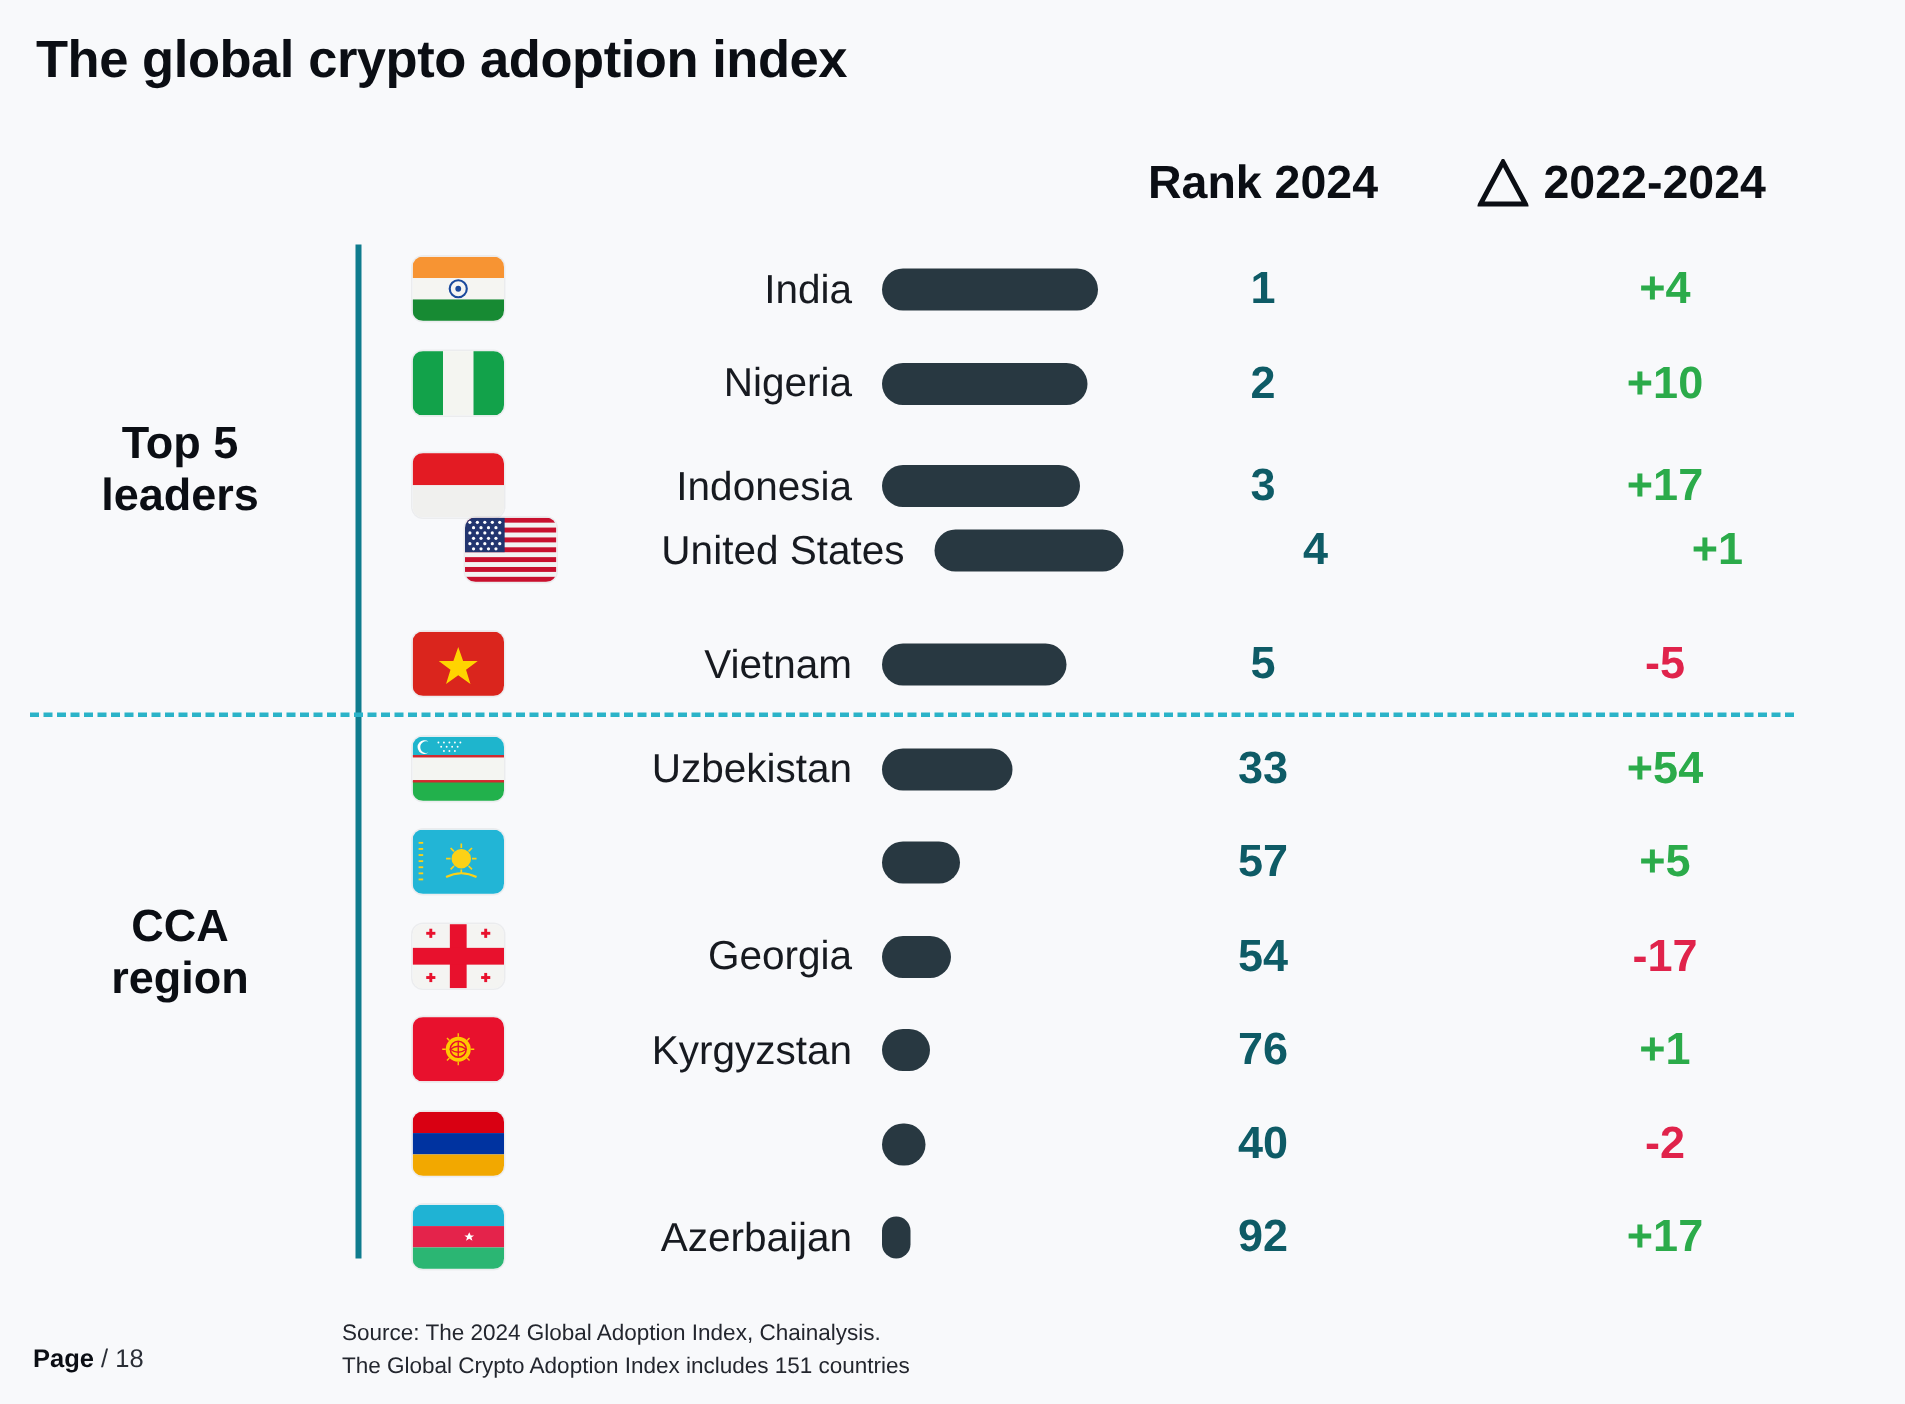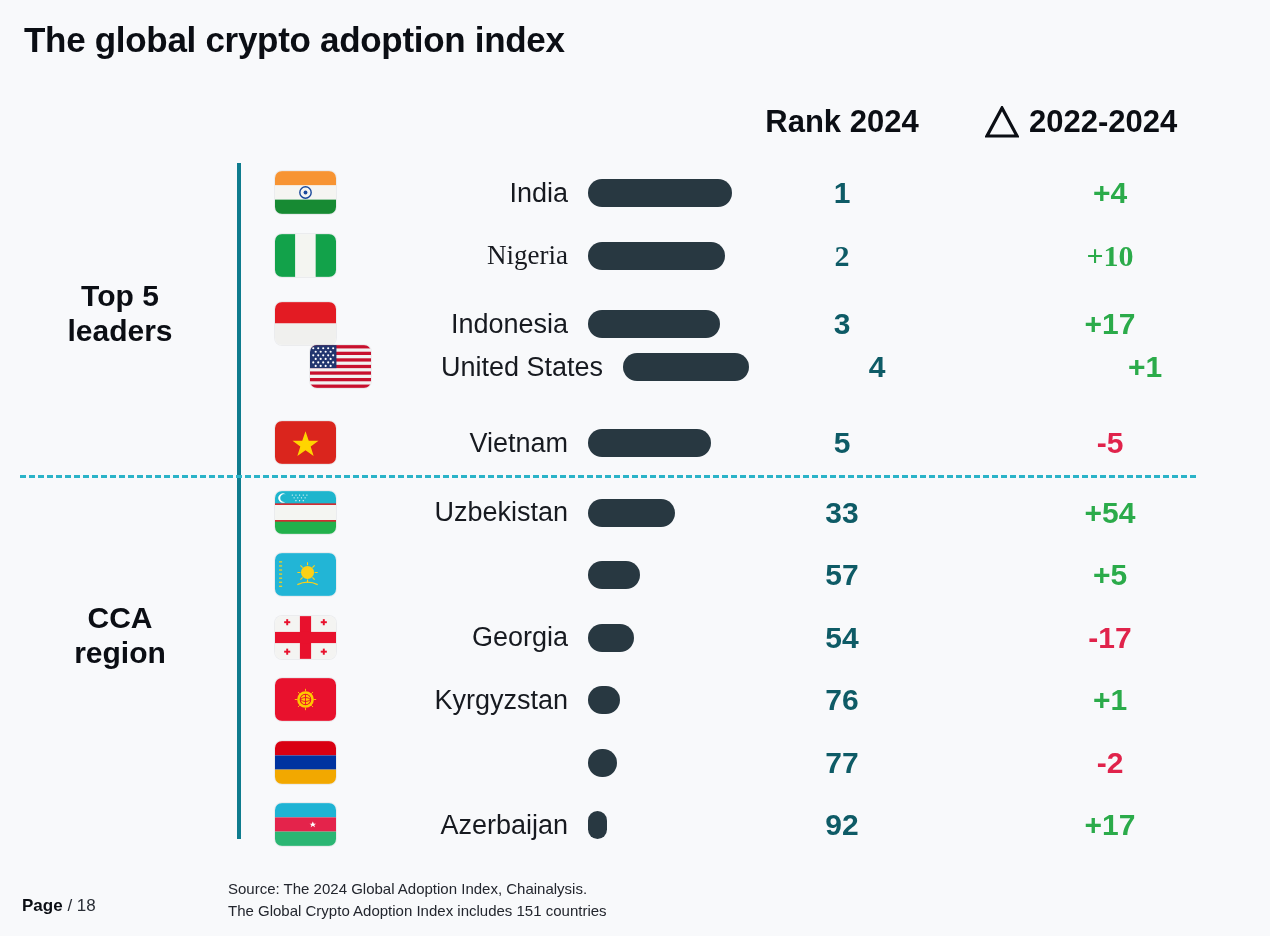--- a/index.html
+++ b/index.html
@@ -148,21 +148,21 @@
           <circle cx="30" cy="21" r="1.9" fill="#1b4a9c"></circle>
         </svg>
       </div>
       <div class="cname">India</div>
       <div class="bar-track">
         <div class="bar" style="width: 144px;"></div>
       </div>
       <div class="rank">1</div>
       <div class="delta up">+4</div>
     </div>
-    <div class="row" style="top: 224.5px; font-family: Liberation Serif, serif;">
+    <div class="row" style="top: 224.5px;">
       <div class="flag">
         <svg viewBox="0 0 60 42">
           <rect width="20" height="42" fill="#12a24a"></rect>
           <rect x="20" width="20" height="42" fill="#f4f5f1"></rect>
           <rect x="40" width="20" height="42" fill="#12a24a"></rect>
         </svg>
       </div>
       <div class="cname">Nigeria</div>
       <div class="bar-track">
         <div class="bar" style="width: 137px;"></div>
@@ -371,21 +371,21 @@
       <div class="flag">
         <svg viewBox="0 0 60 42">
           <rect width="60" height="14" fill="#d90012"></rect>
           <rect y="14" width="60" height="14" fill="#0033a0"></rect>
           <rect y="28" width="60" height="14" fill="#f2a800"></rect>
         </svg>
       </div>
       <div class="bar-track">
         <div class="bar" style="width: 29px;"></div>
       </div>
-      <div class="rank">77</div>
+      <div class="rank">40</div>
       <div class="delta down">-2</div>
     </div>
     <div class="row" style="top: 794px;">
       <div class="flag">
         <svg viewBox="0 0 60 42">
           <rect width="60" height="14" fill="#1fb3d4"></rect>
           <rect y="14" width="60" height="14" fill="#e4234b"></rect>
           <rect y="28" width="60" height="14" fill="#2bb673"></rect>
           <path d="M31.5 15.5a5.5 5.5 0 1 0 0 11 4.4 4.4 0 1 1 0-11z" fill="#fff"></path>
           <polygon points="37.2,18.1 38.2,20.2 40.4,20.2 38.6,21.5 39.3,23.6 37.2,22.3 35.1,23.6 35.8,21.5 34,20.2 36.2,20.2" fill="#fff"></polygon>

